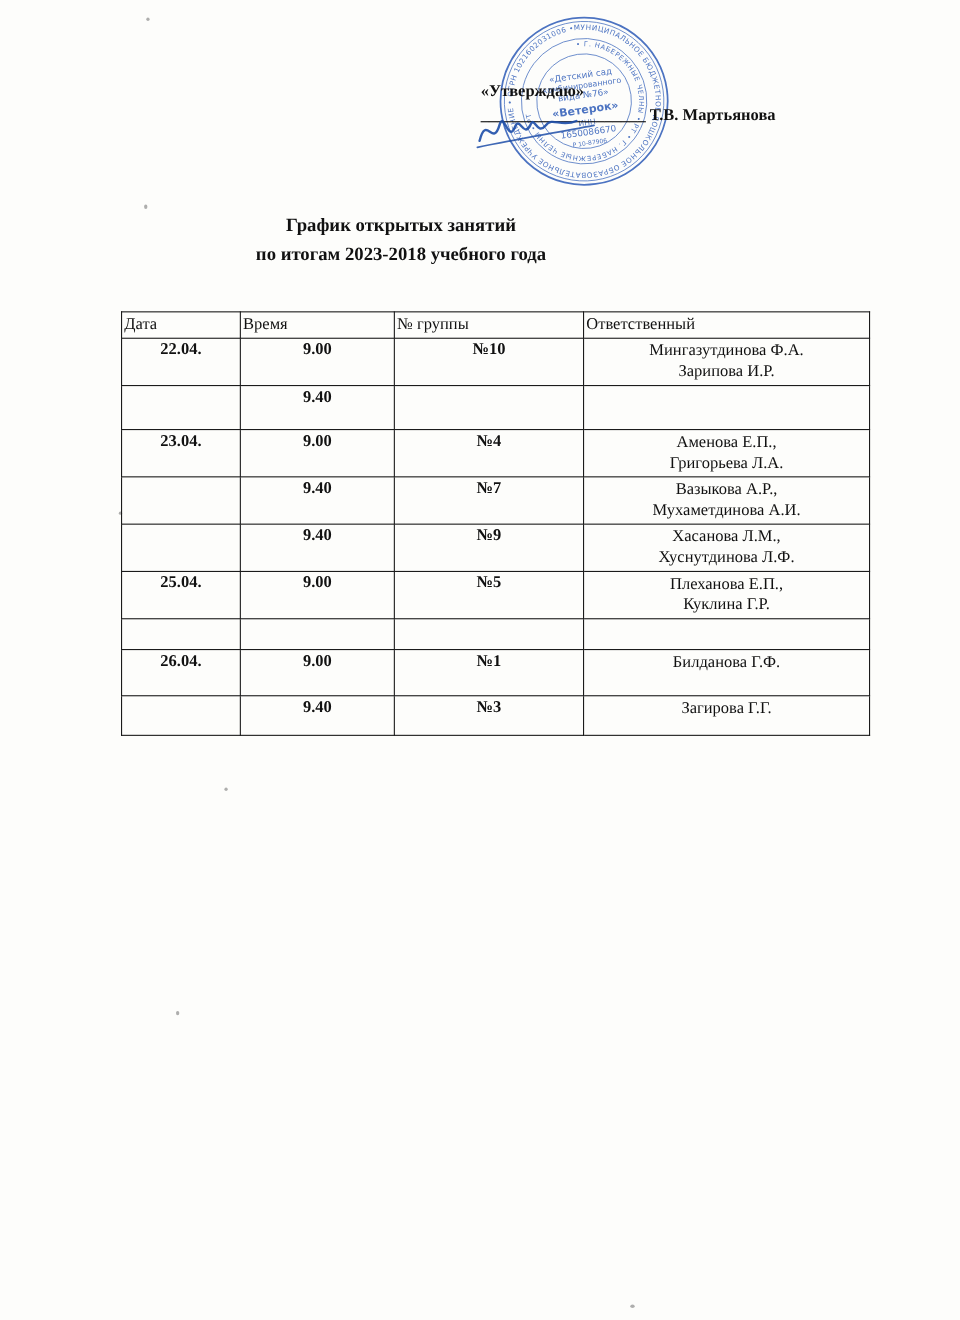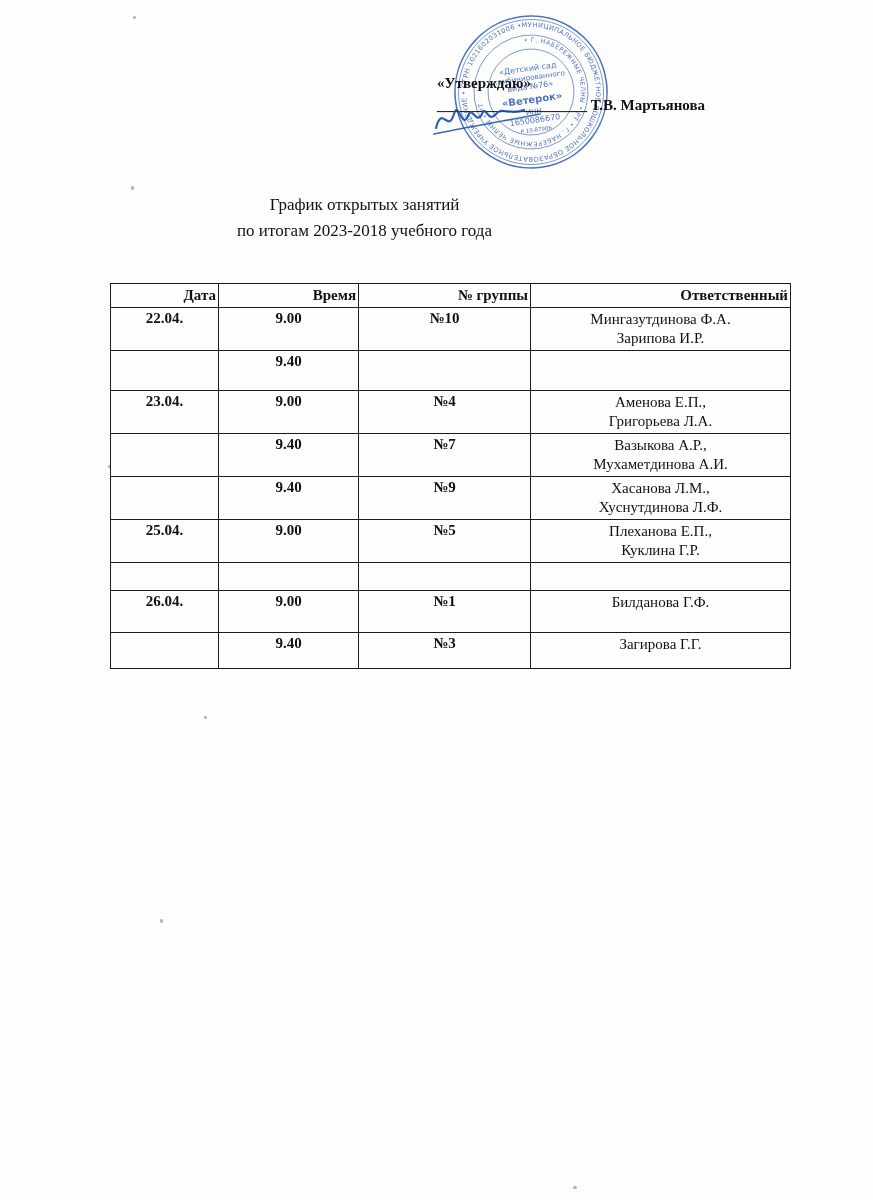--- a/index.html
+++ b/index.html
@@ -13,28 +13,28 @@
   .stamp text{font-family:"DejaVu Sans",sans-serif;}
 
   
   .approval{position:absolute;left:437px;top:72px;z-index:3;font-weight:bold;
             font-size:15px;line-height:22px;white-space:nowrap;}
 
   .signature{position:absolute;left:432px;top:96px;z-index:4;}
 
   
   .title{position:absolute;left:0;top:192px;width:729px;text-align:center;
-         font-weight:normal;font-size:17px;line-height:26px;z-index:2;}
+         font-weight:bold;font-size:17px;line-height:26px;z-index:2;}
 
   
   table.schedule{position:absolute;left:110px;top:283px;width:680px;
                  border-collapse:collapse;table-layout:fixed;z-index:2;}
   .schedule td,.schedule th{border:1px solid #1b1b1b;vertical-align:top;
                  font-size:15px;padding:2px 11px;overflow:hidden;}
-  .schedule th{font-weight:bold;text-align:right;padding:3px 2px;}
+  .schedule th{font-weight:normal;text-align:left;padding:3px 2px;}
   .c-center{text-align:center;font-weight:bold;}
   .c-resp{text-align:center;font-weight:normal;padding-left:6px;line-height:19px;}
 
   
   .speck{position:absolute;background:#6d6d6d;border-radius:50%;opacity:.55;z-index:0;}
 </style>
 </head>
 <body>
 
 <div class="page">

